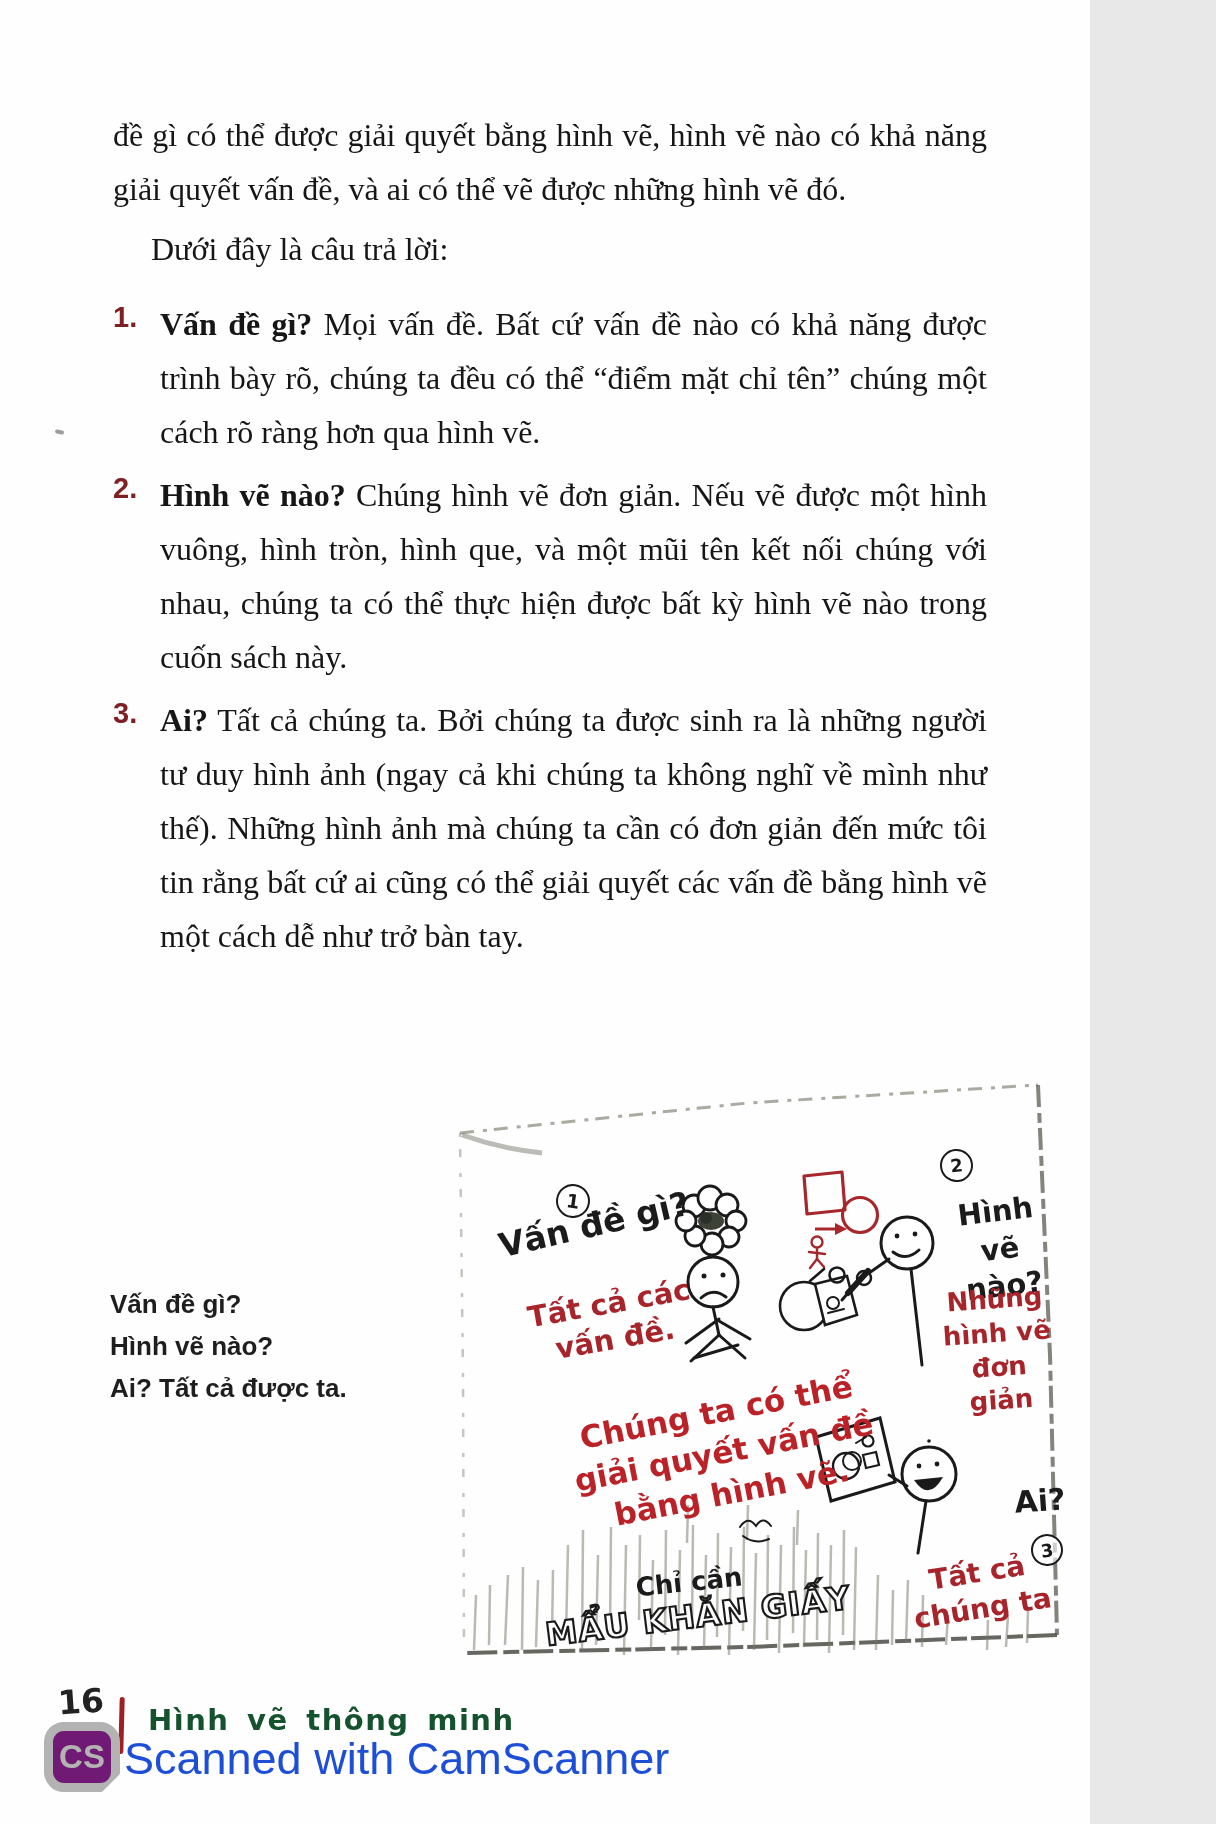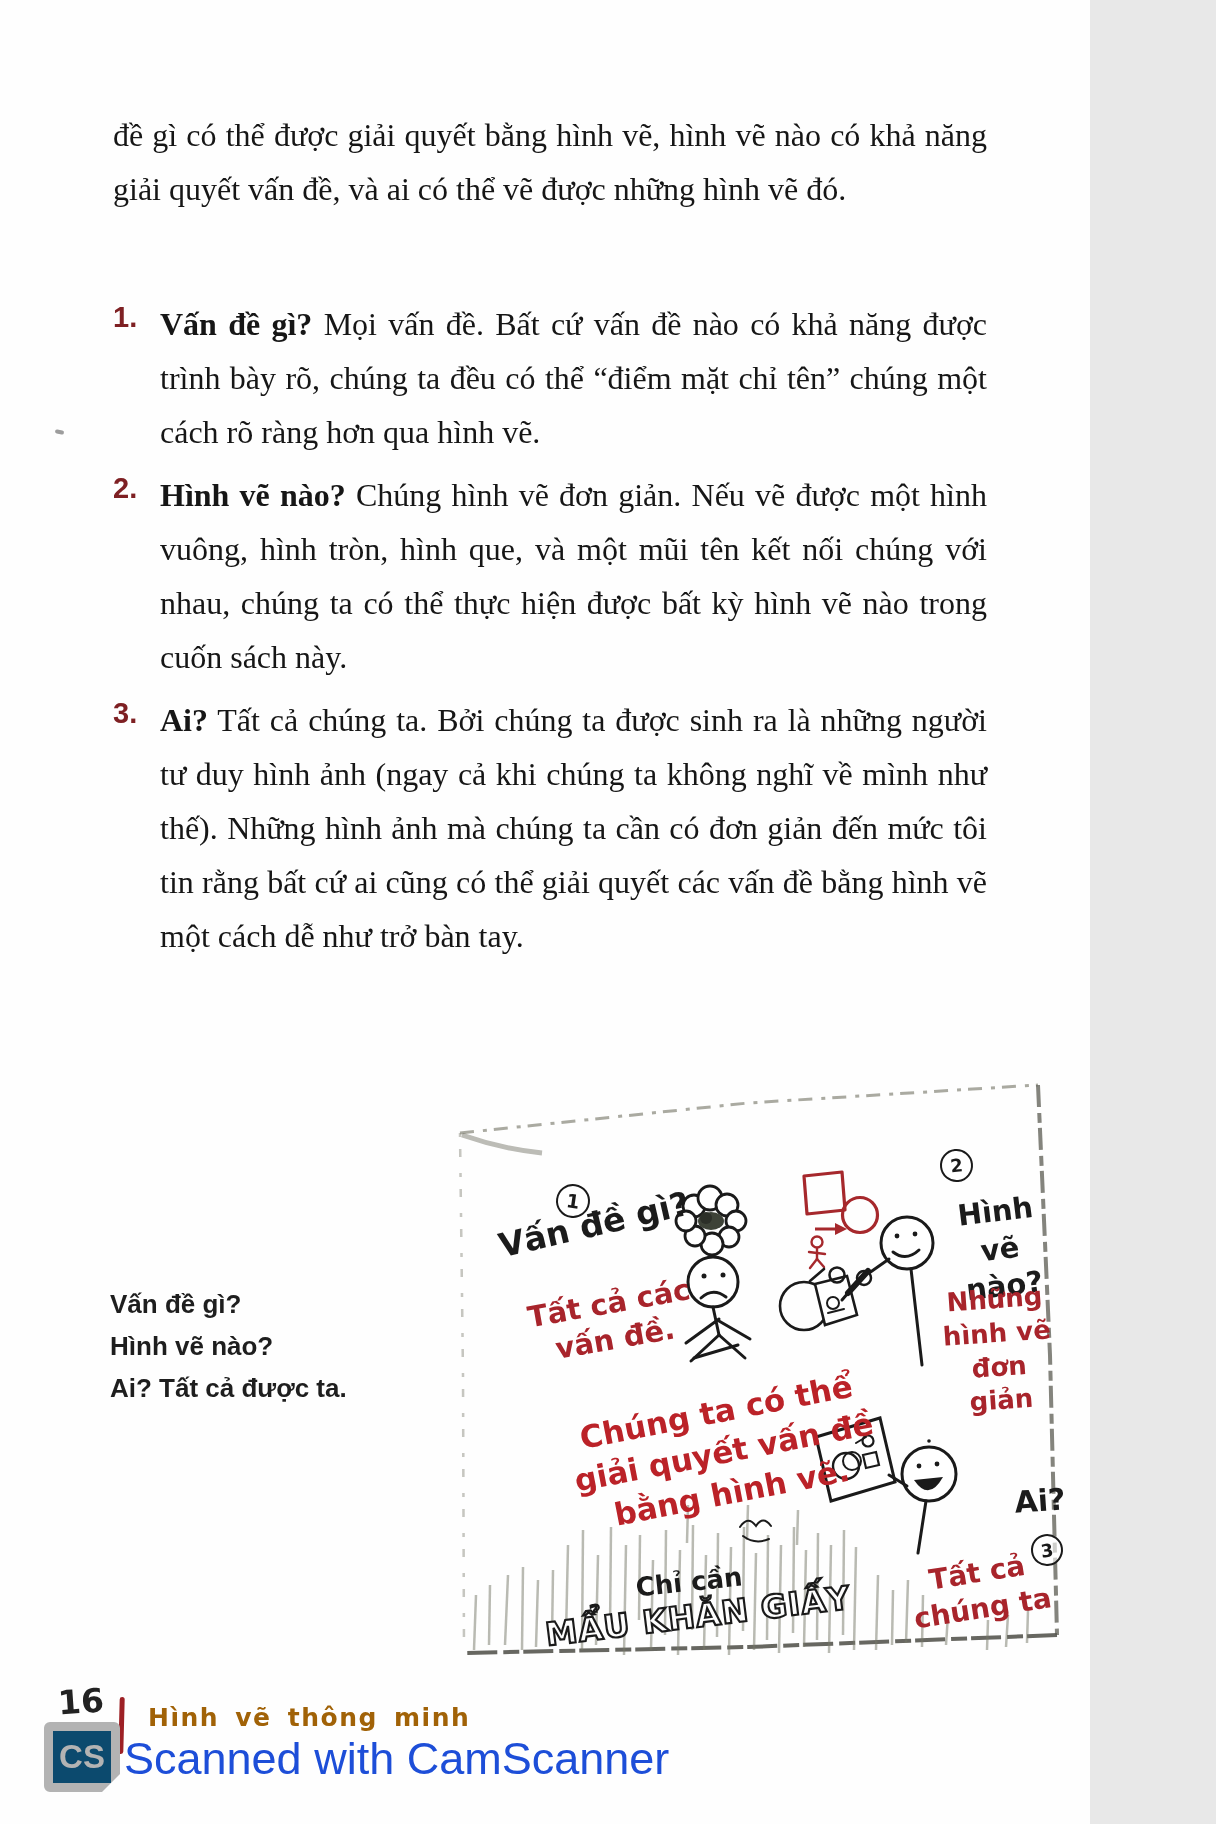--- a/index.html
+++ b/index.html
@@ -54,29 +54,29 @@
     position:absolute;left:58px;top:1682px;
     font-family:"DejaVu Sans",sans-serif;font-weight:700;font-size:33px;
     color:#222;transform:rotate(-4deg);
   }
   .footer-bar{
     position:absolute;left:119px;top:1697px;width:5px;height:57px;
     background:#9d2025;border-radius:3px;transform:rotate(1.5deg);
   }
   .footer-title{
     position:absolute;left:148px;top:1703px;
-    font-family:"DejaVu Sans",sans-serif;font-weight:700;font-size:25px;
-    color:#a16207;letter-spacing:1.5px;word-spacing:6px;
+    font-family:"DejaVu Sans",sans-serif;font-weight:700;font-size:29px;
+    color:#14532d;letter-spacing:1.5px;word-spacing:6px;
   }
   .cs-logo{
     position:absolute;left:44px;top:1722px;width:58px;height:52px;
-    border:9px solid #b3b3b3;border-radius:6px;
+    border:9px solid #b3b3b3;border-radius:20px;
     display:flex;align-items:center;justify-content:center;
     font-family:"Liberation Sans",sans-serif;font-weight:700;
-    font-size:33px;color:#b3b3b3;background:#0c4a6e;
+    font-size:33px;color:#b3b3b3;background:#701a75;
   }
   .cs-logo::after{
     content:"";position:absolute;right:-9px;bottom:-9px;
     border-style:solid;border-width:0 0 18px 18px;
     border-color:transparent transparent #fefefe transparent;
   }
   .watermark-text{
     position:absolute;left:124px;top:1733px;
     font-family:"Liberation Sans",sans-serif;font-size:45px;color:#1d4ed8;
   }
@@ -84,20 +84,21 @@
     position:absolute;left:55px;top:430px;width:9px;height:4px;
     background:#4c4c4c;opacity:.55;border-radius:2px;transform:rotate(12deg);
   }
 </style>
 </head>
 <body>
 
 <div class="page">
 
   <div class="body-par">đề gì có thể được giải quyết bằng hình vẽ, hình vẽ nào có khả năng giải quyết vấn đề, và ai có thể vẽ được những hình vẽ đó.</div>
+  <div class="intro-line">Dưới đây là câu trả lời:</div>
 
   <div class="answer-list">
     <div class="list-item">
       <span class="list-num">1.</span>
       <div class="list-body"><span class="list-lead">Vấn đề gì?</span> <span>Mọi vấn đề. Bất cứ vấn đề nào có khả năng được trình bày rõ, chúng ta đều có thể “điểm mặt chỉ tên” chúng một cách rõ ràng hơn qua hình vẽ.</span></div>
     </div>
     <div class="list-item">
       <span class="list-num">2.</span>
       <div class="list-body"><span class="list-lead">Hình vẽ nào?</span> <span>Chúng hình vẽ đơn giản. Nếu vẽ được một hình vuông, hình tròn, hình que, và một mũi tên kết nối chúng với nhau, chúng ta có thể thực hiện được bất kỳ hình vẽ nào trong cuốn sách này.</span></div>
     </div>

